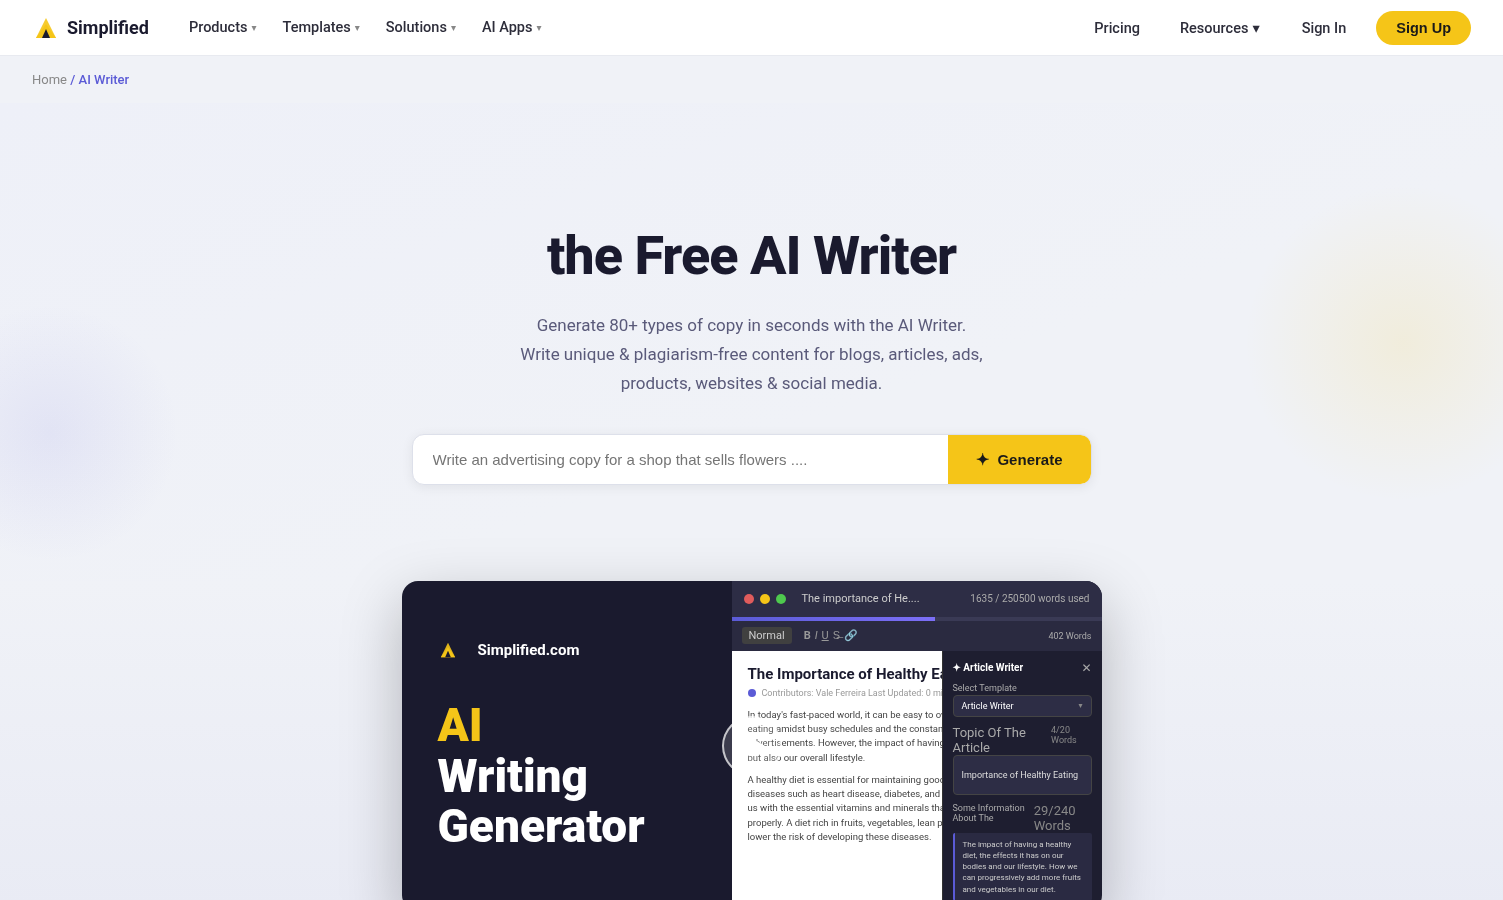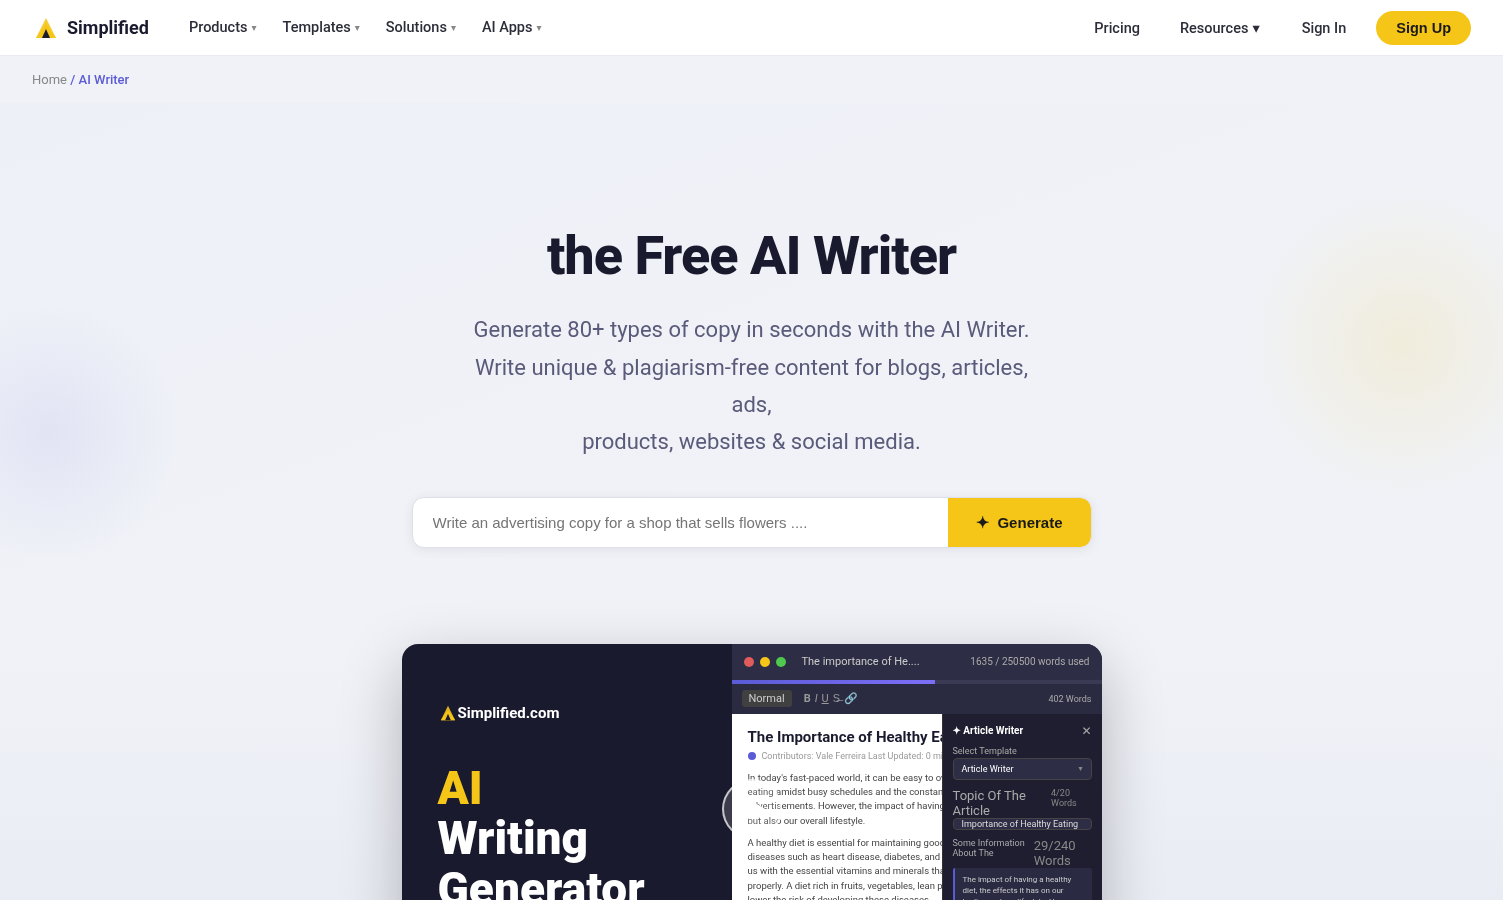--- a/index.html
+++ b/index.html
@@ -119,21 +119,21 @@
     .hero-title {
       font-size: 54px;
       font-weight: 800;
       color: #1a1a2e;
       line-height: 1.15;
       max-width: 760px;
       margin: 0 auto 24px;
       letter-spacing: -1px;
     }
     .hero-subtitle {
-      font-size: 22px;
+      font-size: 17px;
       color: #5a5a7a;
       line-height: 1.7;
       max-width: 560px;
       margin: 0 auto 36px;
     }
 
     
     .search-bar {
       display: flex;
       max-width: 680px;
@@ -196,21 +196,21 @@
     }
     .video-brand {
       display: flex;
       align-items: center;
       gap: 8px;
       margin-bottom: 40px;
     }
     .video-brand-logo {
       display: flex;
       align-items: center;
-      gap: 0;
+      gap: 20px;
     }
     .video-brand-text {
       color: #fff;
       font-size: 15px;
       font-weight: 700;
     }
     .video-title-ai {
       font-size: 46px;
       font-weight: 900;
       color: #f5c518;
@@ -415,21 +415,21 @@
     .ai-topic-header {
       display: flex;
       justify-content: space-between;
     }
     .ai-topic-label { color: #aaa; font-size: 13px; }
     .ai-topic-count { color: #888; font-size: 9px; }
     .ai-topic-input {
       background: #2d2d45;
       border: 1px solid #444;
       border-radius: 4px;
-      padding: 0 8px;
+      padding: 14px 8px;
       color: #ddd;
       font-size: 9px;
     }
     .ai-info-header {
       display: flex;
       justify-content: space-between;
     }
     .ai-info-label { color: #aaa; font-size: 9px; }
     .ai-info-count { color: #888; font-size: 13px; }
     .ai-impact-text {

